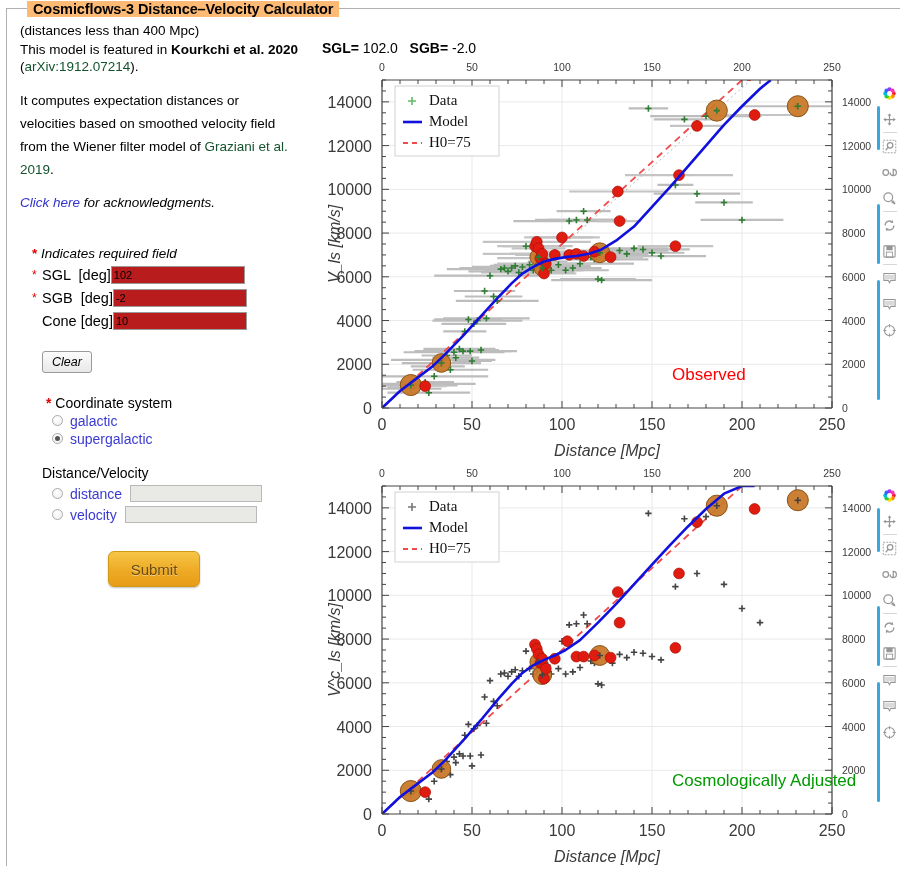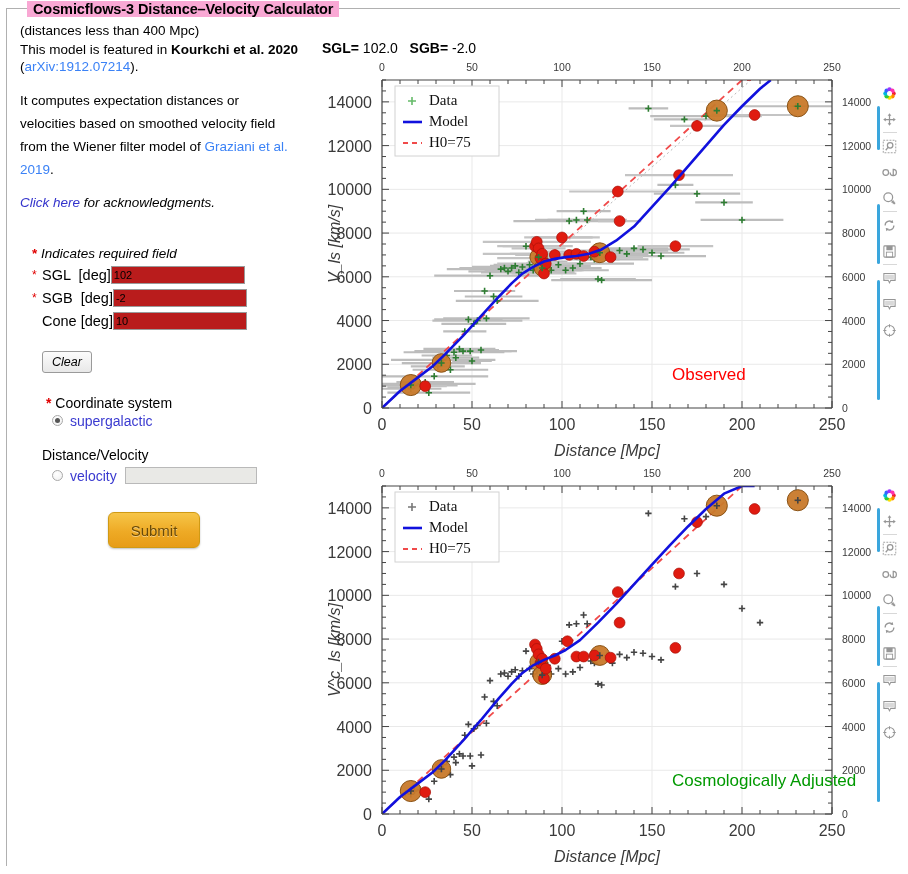--- a/index.html
+++ b/index.html
@@ -8,30 +8,30 @@
     font-family:"Liberation Sans",sans-serif;
     color:#000;
   }
   
   .frame{
     position:absolute;left:6px;top:8px;width:894px;height:858px;
     border:1px solid #b0b0b0;border-right:none;border-bottom:none;
     box-sizing:border-box;
   }
   .frame-legend{
-    position:absolute;left:20px;top:0px;background:#f9a8d4;padding:0 6px;
+    position:absolute;left:20px;top:0px;background:#fdba74;padding:0 6px;
     font-size:14.5px;font-weight:bold;letter-spacing:-0.1px;white-space:nowrap;
     transform:translateY(-50%);
   }
   
   .left{position:absolute;left:20px;top:22px;width:295px;}
   .sub{font-size:13.5px;line-height:17px;}
   .para{font-size:13.5px;line-height:17px;margin-top:2px;text-align:justify;}
   .para b{font-weight:bold;}
-  a.lnk{color:#3b82f6;text-decoration:none;}
+  a.lnk{color:#14532d;text-decoration:none;}
   .para2{font-size:13.5px;line-height:23px;margin-top:14px;}
   .ack{font-size:13.5px;font-style:italic;margin-top:14px;}
   .ack a{color:#3333cc;text-decoration:none;font-style:italic;}
 
   .req{font-size:13.5px;font-style:italic;margin-top:36px;padding-left:12px;}
   .star{color:#e00000;font-weight:bold;font-style:normal;}
 
   .fieldrow{display:flex;align-items:center;height:20px;margin-top:3px;}
   .fl-star{width:10px;color:#e00000;font-size:12px;line-height:10px;}
   .fl-label{font-size:14.5px;white-space:pre;}
@@ -134,25 +134,34 @@
     </div>
   </div>
 
   <button class="clearbtn">Clear</button>
 
   <div class="grp-title">
     <span class="star">*</span>
     <span>Coordinate system</span>
   </div>
   <div class="radiorow">
+    <span class="radio"></span>
+    <span class="rlabel">galactic</span>
+  </div>
+  <div class="radiorow">
     <span class="radio on"></span>
     <span class="rlabel">supergalactic</span>
   </div>
 
   <div class="grp-title2">Distance/Velocity</div>
+  <div class="dvrow">
+    <span class="radio"></span>
+    <span class="rlabel">distance</span>
+    <span class="dvinput"></span>
+  </div>
   <div class="dvrow">
     <span class="radio"></span>
     <span class="rlabel">velocity</span>
     <span class="dvinput"></span>
   </div>
 
   <button class="submit">Submit</button>
 </div>
 
 <div class="coords">

